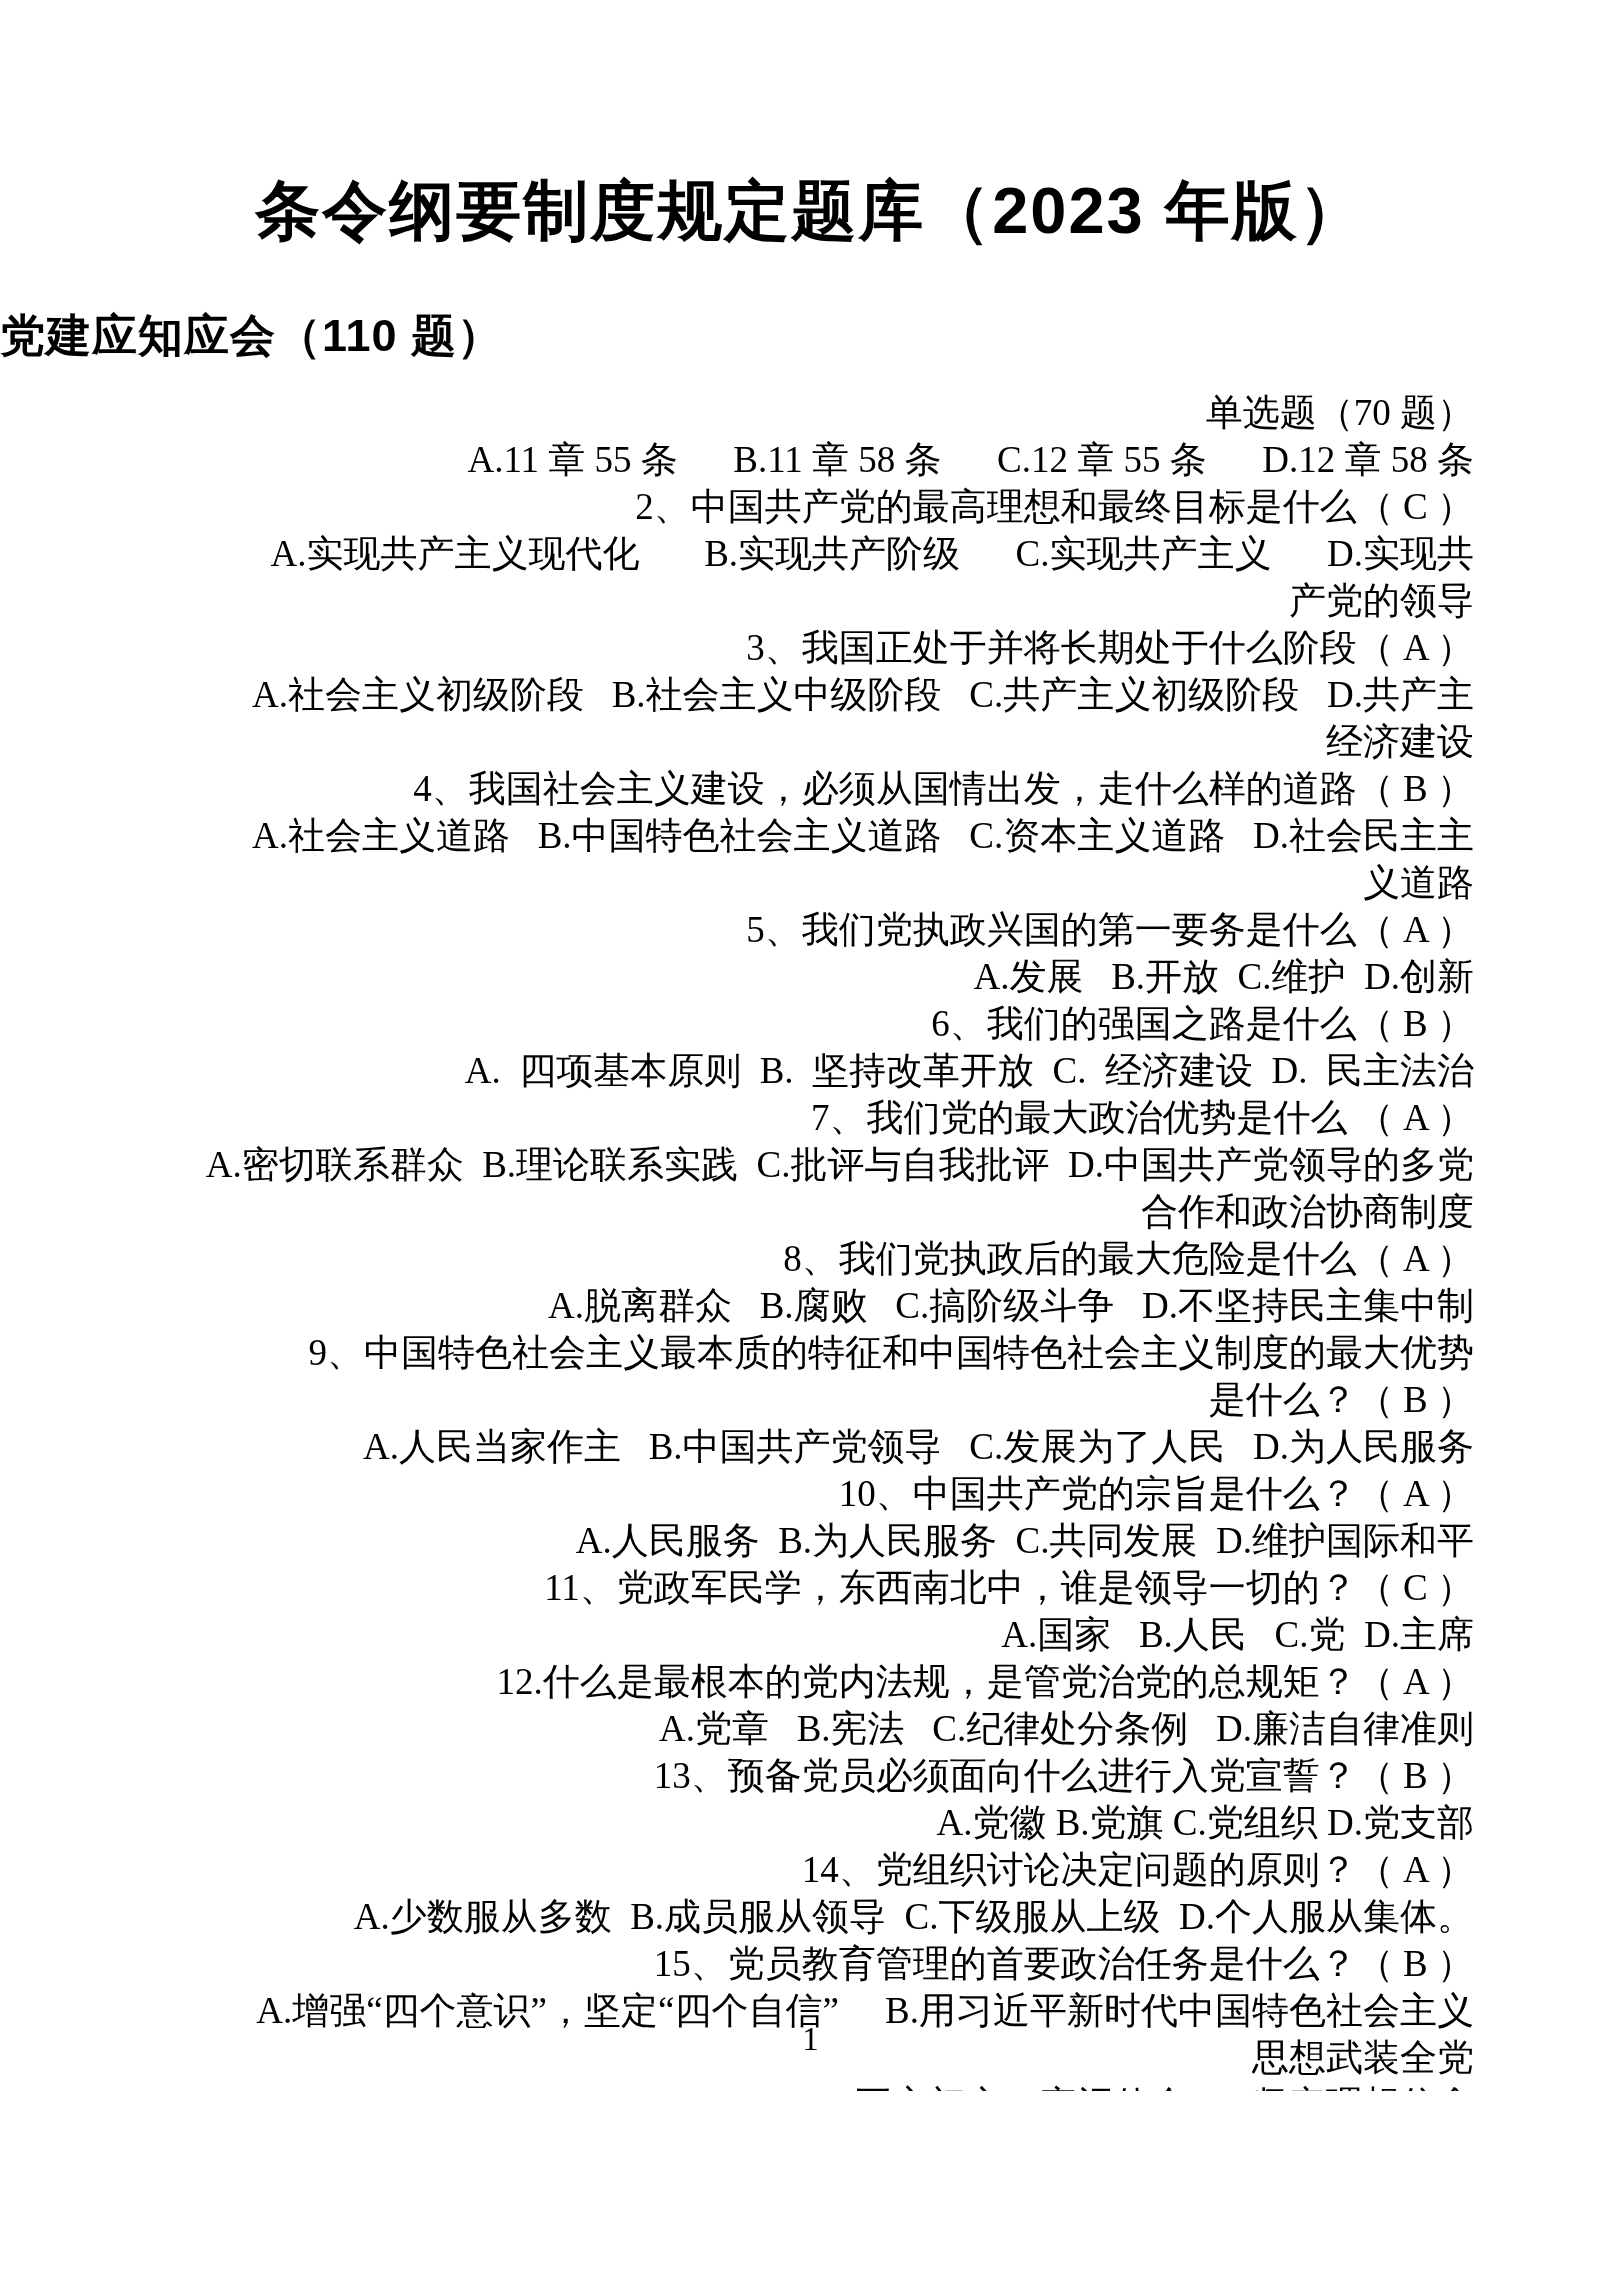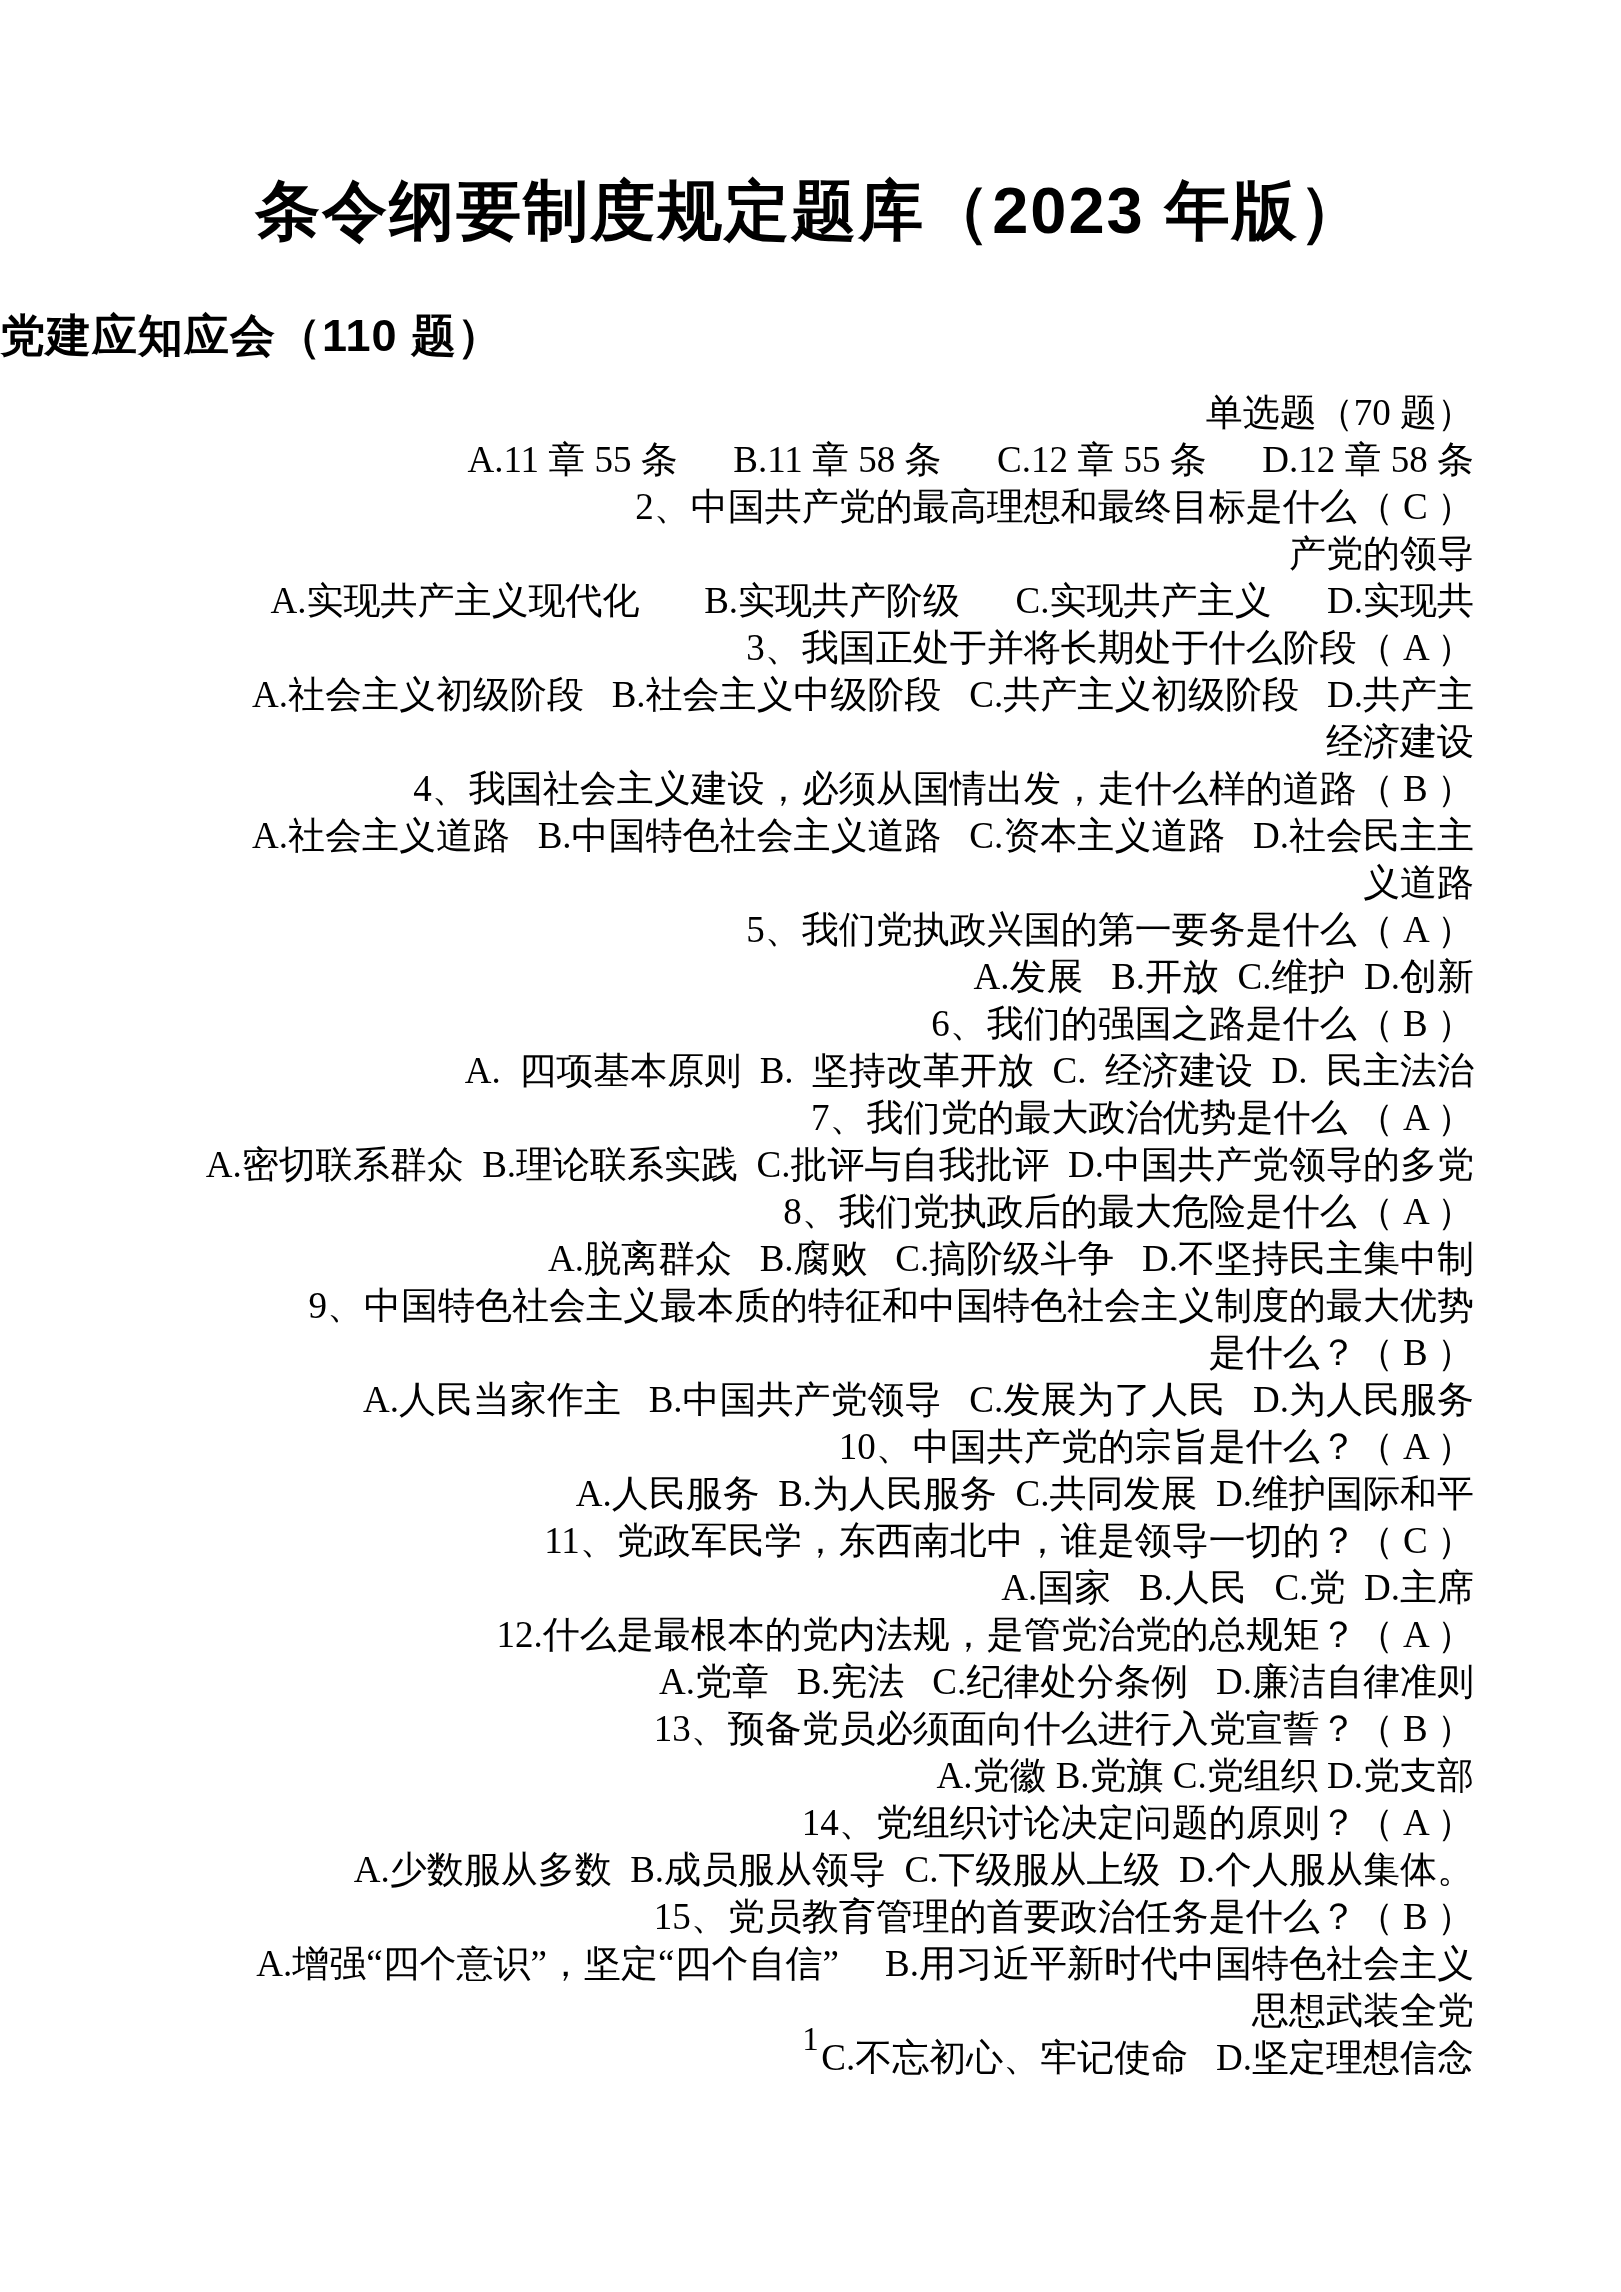--- a/index.html
+++ b/index.html
@@ -60,34 +60,35 @@
 
 <div class="page">
   <h1 class="doc-title">条令纲要制度规定题库（2023 年版）</h1>
 
   <h2 class="doc-subtitle">党建应知应会（110 题）</h2>
 
   <div class="body-text">
       <div class="line">单选题（70 题）</div>
       <div class="line">A.11 章 55 条      B.11 章 58 条      C.12 章 55 条      D.12 章 58 条</div>
       <div class="line">2、中国共产党的最高理想和最终目标是什么（ C ）</div>
+      <div class="line">A.实现共产主义现代化       B.实现共产阶级      C.实现共产主义      D.实现共</div>
       <div class="line">产党的领导</div>
-      <div class="line">A.实现共产主义现代化       B.实现共产阶级      C.实现共产主义      D.实现共</div>
       <div class="line">3、我国正处于并将长期处于什么阶段（ A ）</div>
       <div class="line">A.社会主义初级阶段   B.社会主义中级阶段   C.共产主义初级阶段   D.共产主</div>
       <div class="line">经济建设</div>
       <div class="line">4、我国社会主义建设，必须从国情出发，走什么样的道路（ B ）</div>
       <div class="line">A.社会主义道路   B.中国特色社会主义道路   C.资本主义道路   D.社会民主主</div>
       <div class="line">义道路</div>
       <div class="line">5、我们党执政兴国的第一要务是什么（ A ）</div>
       <div class="line">A.发展   B.开放  C.维护  D.创新</div>
       <div class="line">6、我们的强国之路是什么（ B ）</div>
       <div class="line">A.  四项基本原则  B.  坚持改革开放  C.  经济建设  D.  民主法治</div>
       <div class="line">7、我们党的最大政治优势是什么 （ A ）</div>
       <div class="line">A.密切联系群众  B.理论联系实践  C.批评与自我批评  D.中国共产党领导的多党</div>
+      <div class="line">合作和政治协商制度</div>
       <div class="line">8、我们党执政后的最大危险是什么（ A ）</div>
       <div class="line">A.脱离群众   B.腐败   C.搞阶级斗争   D.不坚持民主集中制</div>
       <div class="line">9、中国特色社会主义最本质的特征和中国特色社会主义制度的最大优势</div>
       <div class="line">是什么？（ B ）</div>
       <div class="line">A.人民当家作主   B.中国共产党领导   C.发展为了人民   D.为人民服务</div>
       <div class="line">10、中国共产党的宗旨是什么？（ A ）</div>
       <div class="line">A.人民服务  B.为人民服务  C.共同发展  D.维护国际和平</div>
       <div class="line">11、党政军民学，东西南北中，谁是领导一切的？（ C ）</div>
       <div class="line">A.国家   B.人民   C.党  D.主席</div>
       <div class="line">12.什么是最根本的党内法规，是管党治党的总规矩？（ A ）</div>

